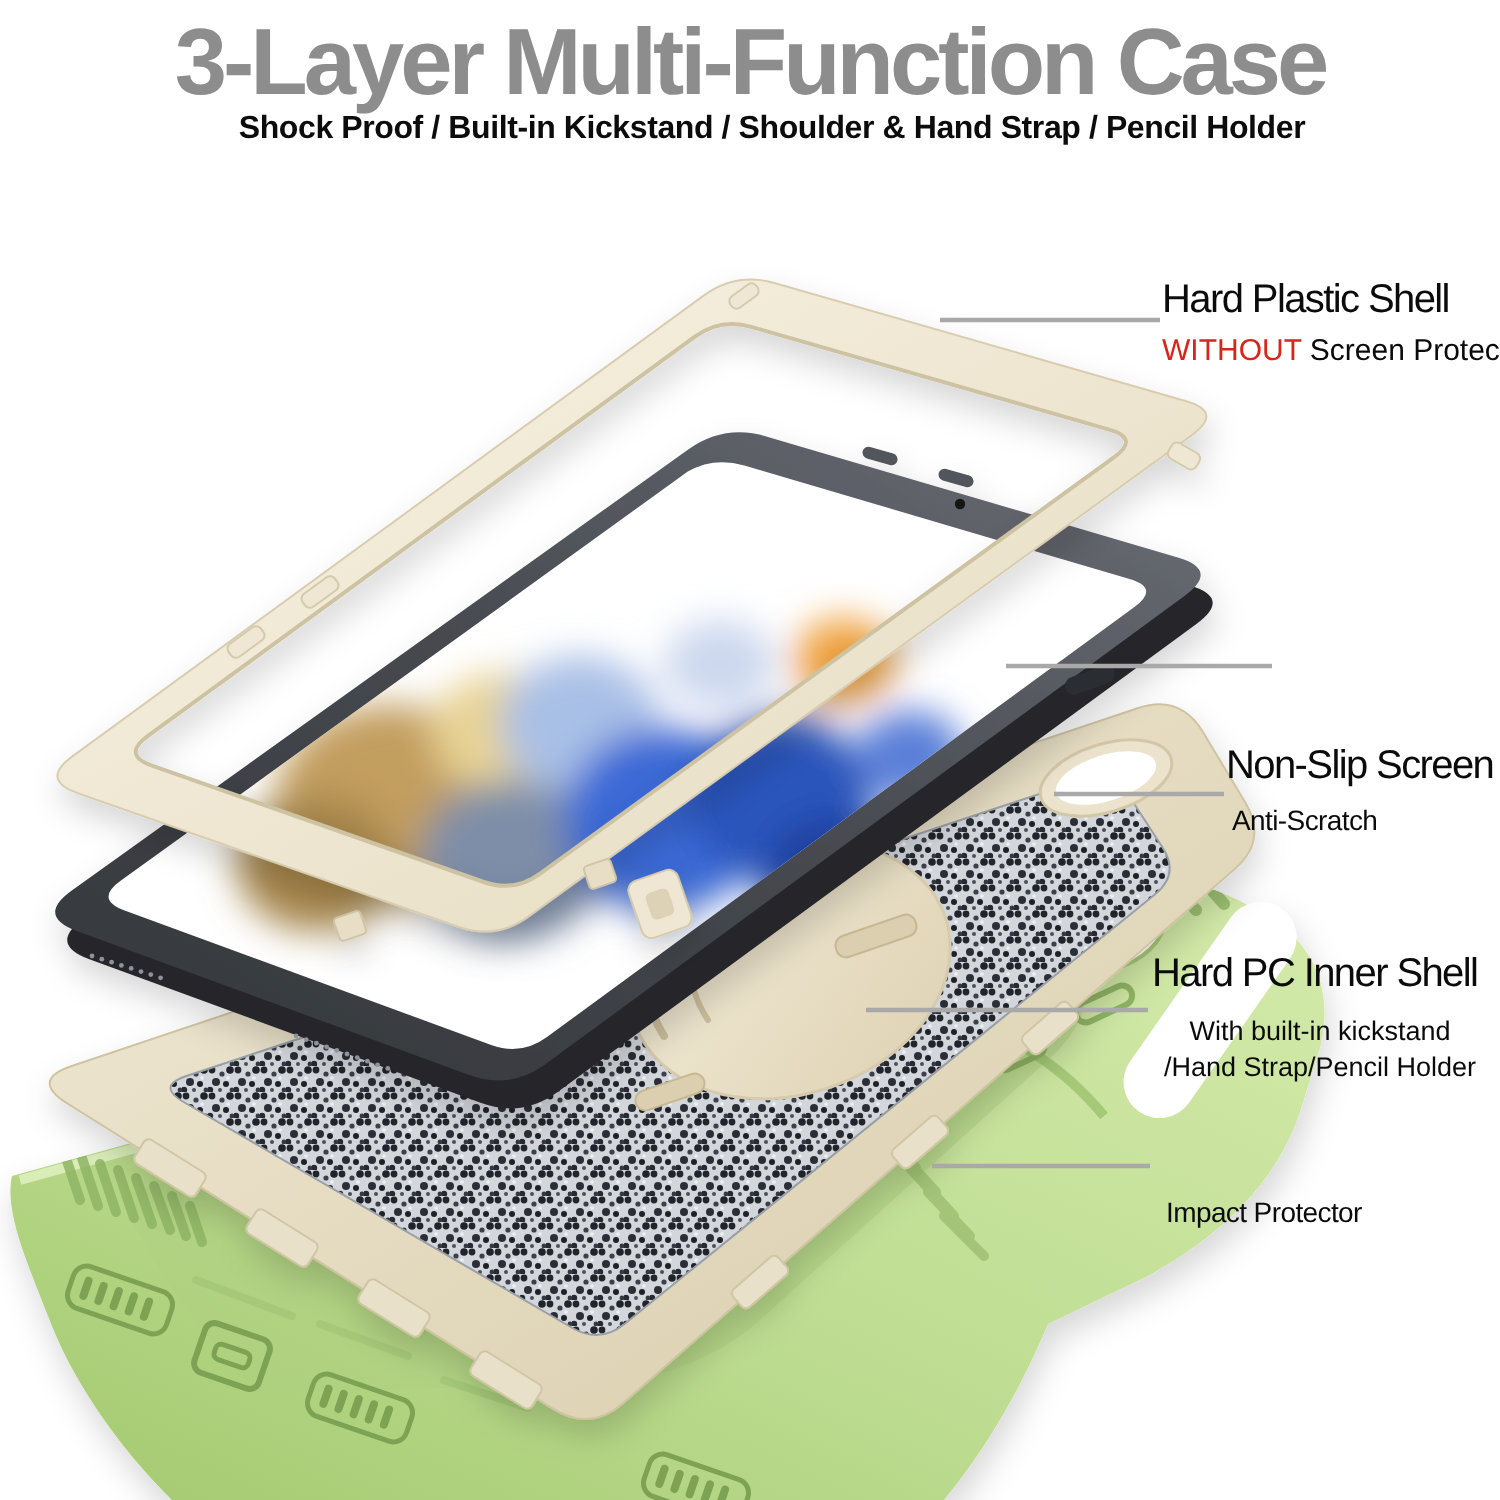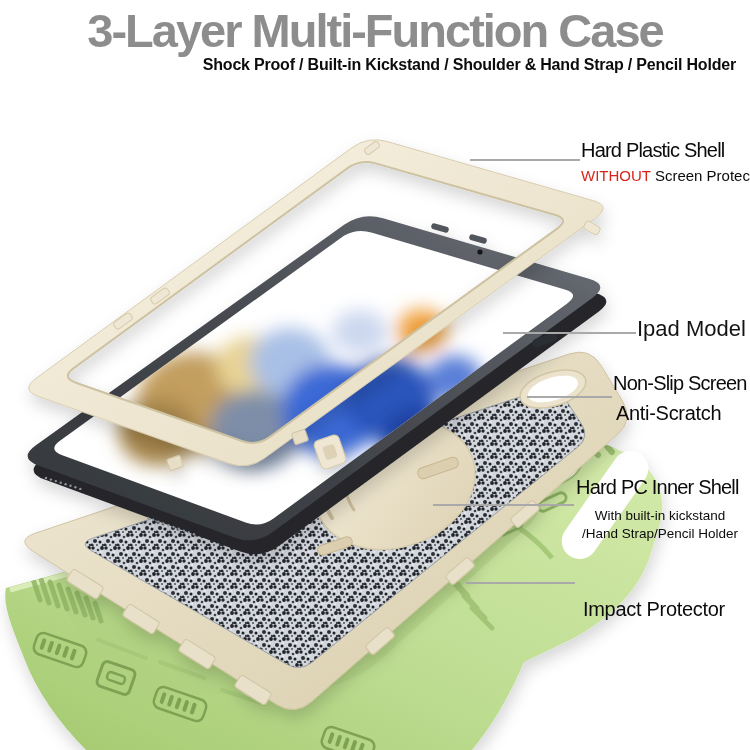--- a/index.html
+++ b/index.html
@@ -2,25 +2,25 @@
 <html style="--title-gray: #8d8d8d; --highlight-red: #d8251a; --label-black: #0b0b0b; --callout-line: #a9a9a9; --shell-cream: #f2ebd9; --tablet-bezel: #3c3f45; --lining-gray: #c9cdd2; --inner-shell-ivory: #e9e0c8; --kickstand-disc: #ece3cc; --skin-green: #bedd92;"><head>
 <meta charset="utf-8">
 <style>
   html,body{margin:0;padding:0;width:750px;height:750px;background:#ffffff;overflow:hidden;}
   body{font-family:"Liberation Sans","DejaVu Sans",sans-serif;}
   .stage{position:relative;width:750px;height:654px;background:#ffffff;}
   .stage svg{position:absolute;left:0;top:0;}
   .txt{position:absolute;white-space:nowrap;}
   .page-title{left:0;right:0;top:3px;text-align:center;font-size:47px;font-weight:bold;
     color:var(--title-gray,#8d8d8d);letter-spacing:-2px;}
-  .page-subtitle{left:0;right:14px;top:56px;text-align:right;font-size:16px;font-weight:bold;
+  .page-subtitle{left:0;right:14px;top:56px;text-align:center;font-size:16px;font-weight:bold;
     color:#0c0c0c;letter-spacing:-0.2px;margin-left:36px;}
   .callout{font-weight:normal;color:var(--label-black,#0b0b0b);}
   .co-main{font-size:20px;letter-spacing:-0.8px;}
-  .co-sub{font-size:20px;letter-spacing:-0.3px;}
+  .co-sub{font-size:14px;letter-spacing:-0.3px;}
   #lab-shell{left:581px;top:139px;}
   #lab-shell-sub{left:581px;top:167px;font-size:15px;}
   #lab-shell-sub .red{color:var(--highlight-red,#d8251a);}
   #lab-ipad{left:637px;top:316px;font-size:22px;font-weight:normal;color:#141414;letter-spacing:0;}
   #lab-lining{left:613px;top:372px;}
   #lab-lining-sub{left:616px;top:402px;}
   #lab-inner{left:576px;top:476px;}
   #lab-inner-sub{left:574px;top:507px;width:172px;text-align:center;white-space:normal;
     font-size:13.5px;line-height:1.32;}
   #lab-inner-sub span{display:block;}
@@ -274,21 +274,20 @@
 
 <div class="txt page-title">3-Layer Multi-Function Case</div>
 <div class="txt page-subtitle">Shock Proof / Built-in Kickstand / Shoulder &amp; Hand Strap / Pencil Holder</div>
 
 <div class="txt callout co-main" id="lab-shell">Hard Plastic Shell</div>
 <div class="txt callout" id="lab-shell-sub">
   <span class="red">WITHOUT</span>
   <span>Screen Protector</span>
 </div>
 
-<div class="txt" id="lab-ipad">Ipad Model</div>
 
 <div class="txt callout co-main" id="lab-lining">Non-Slip Screen</div>
 <div class="txt callout co-sub" id="lab-lining-sub">Anti-Scratch</div>
 
 <div class="txt callout co-main" id="lab-inner">Hard PC Inner Shell</div>
 <div class="txt callout" id="lab-inner-sub">
   <span>With built-in kickstand</span>
   <span>/Hand Strap/Pencil Holder</span>
 </div>
 

